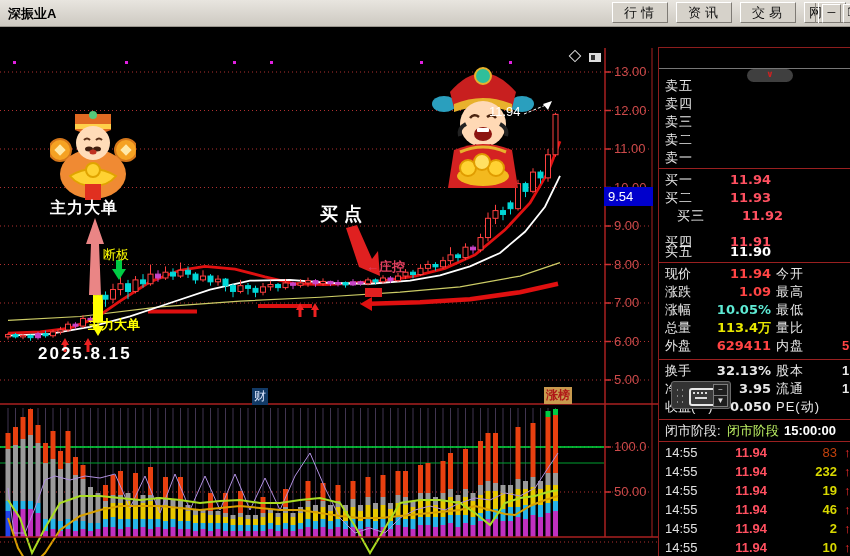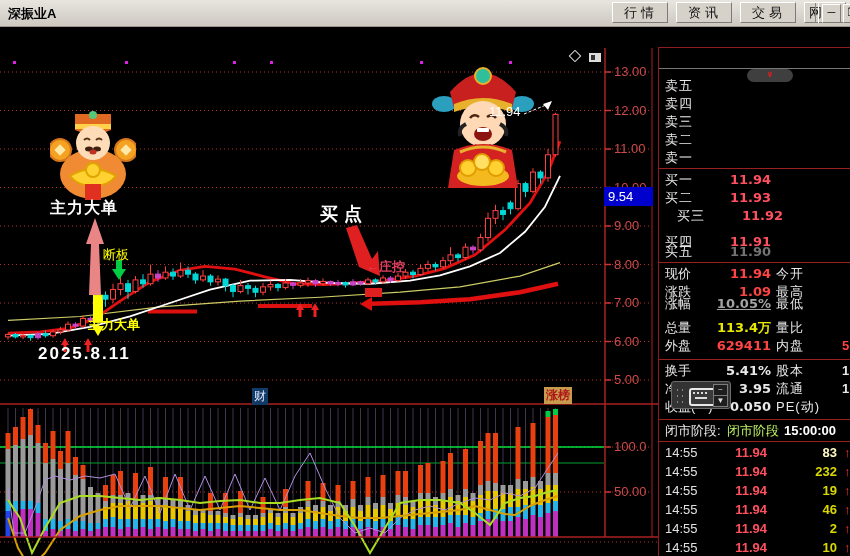--- a/index.html
+++ b/index.html
@@ -748,21 +748,21 @@
     <path d="M30 100 q23 -10 46 0" stroke="#e8b12c" stroke-width="3" fill="none"></path>
     <ellipse cx="53" cy="124" rx="26" ry="10" fill="#f3b91e"></ellipse>
     <circle cx="38" cy="116" r="8" fill="#ffd232" stroke="#e09c00" stroke-width="2"></circle>
     <circle cx="66" cy="116" r="8" fill="#ffd232" stroke="#e09c00" stroke-width="2"></circle>
     <circle cx="52" cy="110" r="8" fill="#ffe063" stroke="#e09c00" stroke-width="2"></circle>
   </svg>
 
   <div class="anno a-zhuli1">主力大单</div>
   <div class="anno a-duanban">断板</div>
   <div class="anno a-zhuli2">主力大单</div>
-  <div class="anno a-date">2025.8.11</div>
+  <div class="anno a-date">2025.8.15</div>
   <div class="anno a-maidian">买点</div>
   <div class="anno a-zk">←庄控</div>
   <div class="anno a-lastp">11.94</div>
   <div class="anno strip-cai">财</div>
   <div class="anno strip-zb">涨榜</div>
 
   <div class="qpanel">
     <div class="qsep" style="top:20px;border-top-color:#777"></div>
     <div class="pill"><span>∨</span></div>
     <div id="sell-rows">
@@ -800,54 +800,54 @@
         <div class="qrow" style="top: 159px; margin-left: 12px;">
           <span class="qlab">买三</span>
           <span class="qval" style="color: rgb(255, 80, 96);">11.92</span>
         </div>
         <div class="qrow" style="top: 177px; margin-top: 8px;">
           <span class="qlab">买四</span>
           <span class="qval" style="color: rgb(255, 80, 96);">11.91</span>
         </div>
         <div class="qrow" style="top: 195px;">
           <span class="qlab">买五</span>
-          <span class="qval" style="color: #737373;">11.90</span>
+          <span class="qval" style="color: #ffffff;">11.90</span>
         </div>
       </div>
     <div class="qsep" style="top:214px"></div>
     <div id="info-rows">
         <div class="qrow" style="top: 217px; text-decoration: underline;">
           <span class="qlab" style="letter-spacing: 0px;">现价</span>
           <span class="qval" style="color: rgb(255, 68, 68);">11.94</span>
           <span class="qlab2">今开</span>
         </div>
         <div class="qrow" style="top: 235px;">
           <span class="qlab" style="letter-spacing: 0px;">涨跌</span>
           <span class="qval" style="color: rgb(255, 68, 68);">1.09</span>
           <span class="qlab2">最高</span>
         </div>
-        <div class="qrow" style="top: 247px;">
+        <div class="qrow" style="top: 253px;">
           <span class="qlab" style="letter-spacing: 0px;">涨幅</span>
-          <span class="qval" style="color: #a3a3a3; text-decoration: underline;">10.05%</span>
+          <span class="qval" style="color: #5eead4;">10.05%</span>
           <span class="qlab2">最低</span>
         </div>
         <div class="qrow" style="top: 271px;">
           <span class="qlab" style="letter-spacing: 0px;">总量</span>
           <span class="qval" style="color: rgb(232, 232, 0);">113.4万</span>
           <span class="qlab2">量比</span>
         </div>
         <div class="qrow" style="top: 289px;">
           <span class="qlab" style="letter-spacing: 0px;">外盘</span>
           <span class="qval" style="color: rgb(255, 68, 68);">629411</span>
           <span class="qlab2">内盘</span>
           <span class="qval2" style="color: rgb(255, 68, 68);">5</span>
         </div>
         <div class="qrow" style="top: 314px;">
           <span class="qlab" style="letter-spacing: 0px;">换手</span>
-          <span class="qval" style="color: rgb(232, 232, 232);">5.41%</span>
+          <span class="qval" style="color: rgb(232, 232, 232);">32.13%</span>
           <span class="qlab2">股本</span>
           <span class="qval2" style="color: rgb(232, 232, 232);">1</span>
         </div>
         <div class="qrow" style="top: 332px;">
           <span class="qlab" style="letter-spacing: 0px;">净资</span>
           <span class="qval" style="color: rgb(232, 232, 232);">3.95</span>
           <span class="qlab2">流通</span>
           <span class="qval2" style="color: rgb(232, 232, 232);">1</span>
         </div>
         <div class="qrow" style="top: 350px;">
@@ -861,21 +861,21 @@
     <div class="qrow" style="top:374px">
       <span class="qlab" style="letter-spacing:0">闭市阶段:</span>
       <span style="position:absolute;left:68px;color:#bef264">闭市阶段</span>
       <span style="position:absolute;left:125px;color:#fff;font-weight:bold">15:00:00</span>
     </div>
     <div class="qsep" style="top:393px"></div>
     <div id="tick-rows">
         <div class="qrow" style="top: 396px;">
           <span style="position: absolute; left: 6px; color: rgb(224, 224, 224);">14:55</span>
           <span style="position: absolute; right: 84px; color: rgb(255, 80, 96); font-weight: bold;">11.94</span>
-          <span style="position: absolute; right: 14px; color: #fef9c3; font-weight: bold;">83</span>
+          <span style="position: absolute; right: 14px; color: #c2410c; font-weight: normal;">83</span>
           <span style="position: absolute; left: 185px; color: rgb(255, 48, 48);">↑</span>
         </div>
         <div class="qrow" style="top: 415px;">
           <span style="position: absolute; left: 6px; color: rgb(224, 224, 224);">14:55</span>
           <span style="position: absolute; right: 84px; color: rgb(255, 80, 96); font-weight: bold;">11.94</span>
           <span style="position: absolute; right: 14px; color: rgb(216, 216, 0); font-weight: bold;">232</span>
           <span style="position: absolute; left: 185px; color: rgb(255, 48, 48);">↑</span>
         </div>
         <div class="qrow" style="top: 434px;">
           <span style="position: absolute; left: 6px; color: rgb(224, 224, 224);">14:55</span>

